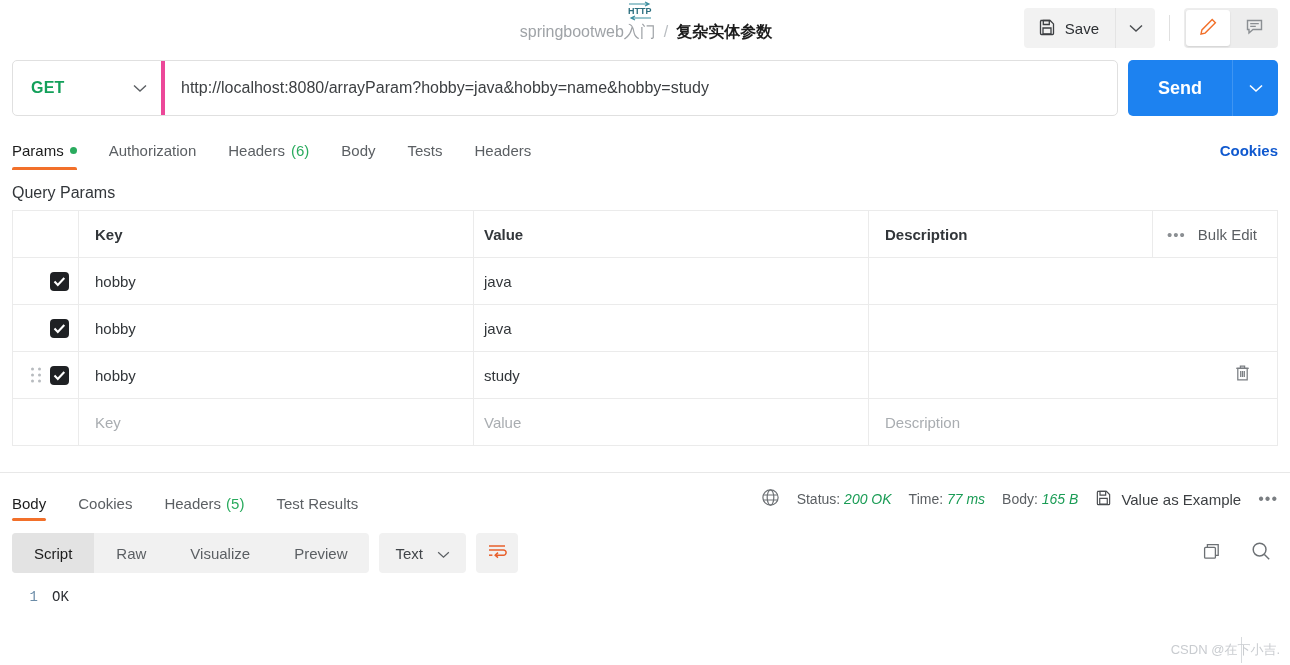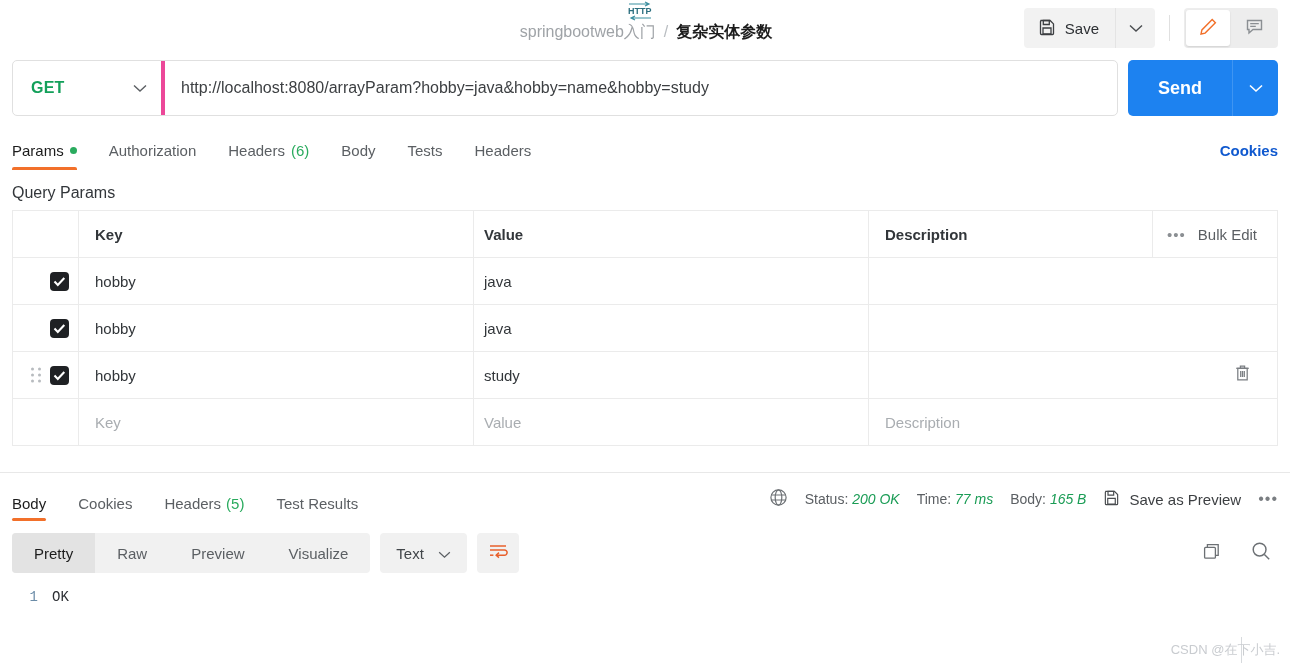--- a/index.html
+++ b/index.html
@@ -461,32 +461,32 @@
       <span class="meta-val">165 B</span>
     </span>
     <span class="save-example">
       <span>
         <svg width="17" height="17" viewBox="0 0 18 18" fill="none" stroke="#4a4d50" stroke-width="1.25">
           <path d="M2.5 2.5h9.6l3.4 3.4v9.6a1 1 0 0 1-1 1H3.5a1 1 0 0 1-1-1V3.5a1 1 0 0 1 1-1z"></path>
           <path d="M5.3 2.5h6v4h-6z"></path>
             <path d="M5 10h8v6H5z"></path>
         </svg>
       </span>
-      <span>Save as Preview</span>
+      <span>Value as Example</span>
     </span>
     <span class="more-dots">•••</span>
   </div>
 </div>
 
 <div class="viewer-bar">
   <div class="seg-group">
-    <div class="seg active">Pretty</div>
+    <div class="seg active">Script</div>
     <div class="seg">Raw</div>
+    <div class="seg">Visualize</div>
     <div class="seg">Preview</div>
-    <div class="seg">Visualize</div>
   </div>
   <div class="text-select">
     <span>Text</span>
     <span>
       <svg width="13" height="8" viewBox="0 0 14 9" fill="none" stroke="#5b5f63" stroke-width="1.4">
           <path d="M1 1.5 7 7 13 1.5"></path>
         </svg>
     </span>
   </div>
   <div class="wrap-btn">

